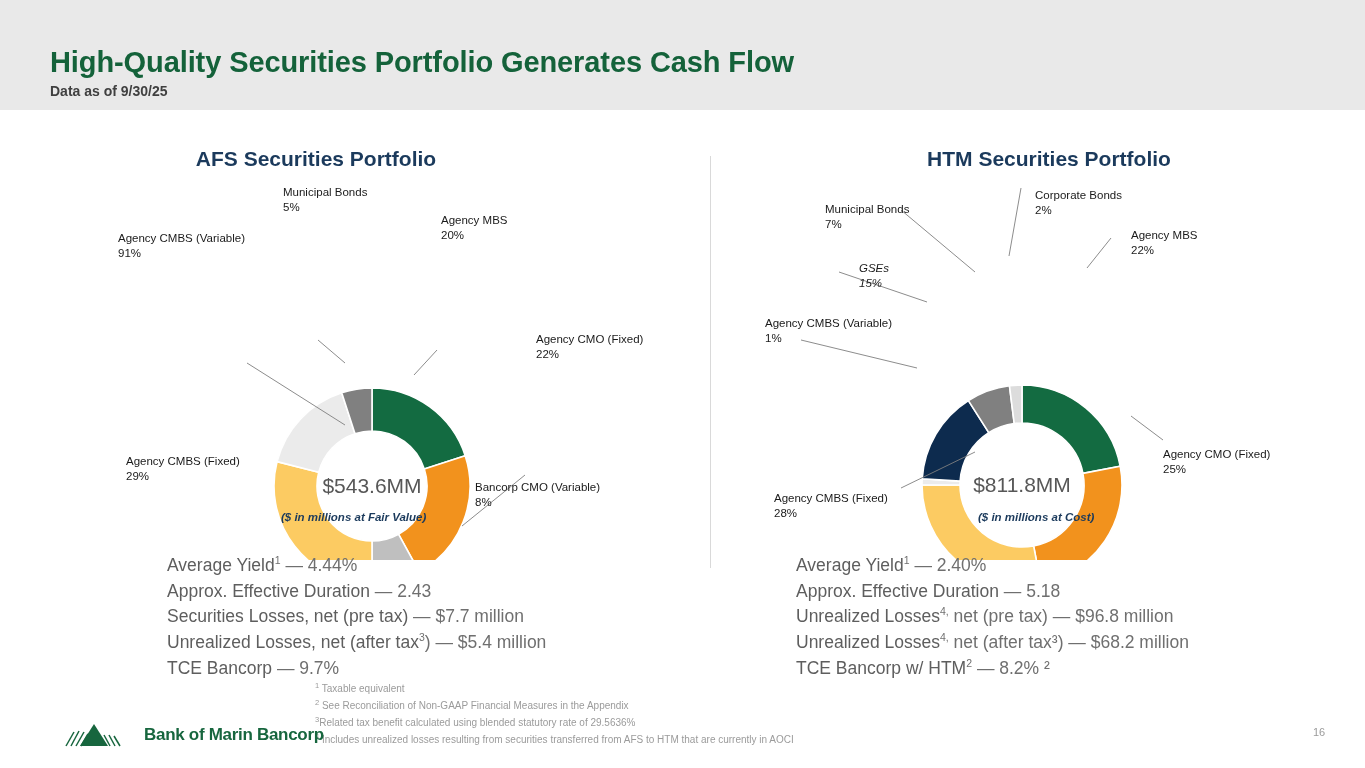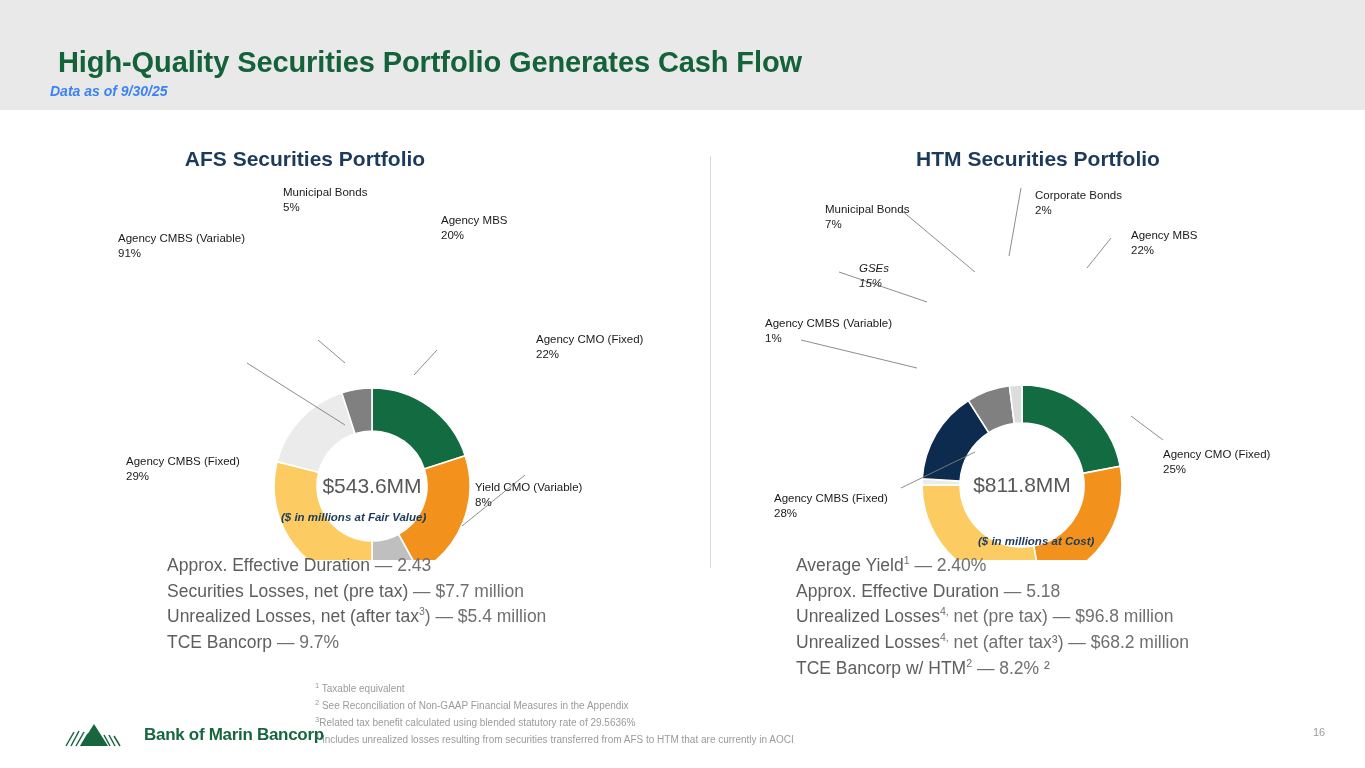--- a/index.html
+++ b/index.html
@@ -6,34 +6,34 @@
   body{
     width:1365px;height:768px;position:relative;overflow:hidden;
     background:#ffffff;
     font-family:"Liberation Sans","DejaVu Sans",sans-serif;
   }
   .header-band{
     position:absolute;left:0;top:0;width:1365px;height:110px;
     background:#e9e9e9;
   }
   .slide-title{
-    position:absolute;left:58px;top:46px;
+    position:absolute;left:50px;top:46px;
     font-size:29px;font-weight:bold;color:#14623a;
     letter-spacing:-0.1px;white-space:nowrap;
   }
   .slide-subtitle{
     position:absolute;left:50px;top:83px;
-    font-size:14px;font-style:italic;font-weight:bold;color:#3b82f6;
+    font-size:14px;font-weight:bold;color:#404040;
     white-space:nowrap;
   }
   .divider{
     position:absolute;left:710px;top:156px;width:1px;height:412px;
     background:#d9d9d9;
   }
-  .panel{position:absolute;top:120px;height:440px;}
+  .panel{position:absolute;top:120px;height:440px;padding-left:22px;}
   .panel-left{left:0px;width:710px;}
   .panel-right{left:711px;width:654px;}
   .chart-title{
     position:absolute;width:100%;text-align:center;top:27px;
     font-size:21px;font-weight:bold;color:#1b3a5c;
   }
   .chart-title.left{left:-50px;}
   .chart-title.right{left:0px;}
   .donut-wrap{position:absolute;left:0;top:0;width:100%;height:440px;}
   .donut-center{
@@ -101,21 +101,21 @@
   <div class="seg-label" style="left:283px;top:65px;">
     <span>Municipal Bonds</span><br><span>5%</span>
   </div>
   <div class="seg-label" style="left:441px;top:93px;">
     <span>Agency MBS</span><br><span>20%</span>
   </div>
   <div class="seg-label" style="left:536px;top:212px;">
     <span>Agency CMO (Fixed)</span><br><span>22%</span>
   </div>
   <div class="seg-label" style="left:475px;top:360px;">
-    <span>Yield CMO (Variable)</span><br><span>8%</span>
+    <span>Bancorp CMO (Variable)</span><br><span>8%</span>
   </div>
   <div class="seg-label" style="left:126px;top:334px;">
     <span>Agency CMBS (Fixed)</span><br><span>29%</span>
   </div>
   <div class="seg-label" style="left:118px;top:111px;">
     <span>Agency CMBS (Variable)</span><br><span>91%</span>
   </div>
 
   <div class="unit-note" style="left:281px;top:391px;">($ in millions at Fair Value)</div>
 </div>
@@ -162,24 +162,25 @@
   <div class="seg-label" style="left:420px;top:108px;">
     <span>Agency MBS</span><br><span>22%</span>
   </div>
   <div class="seg-label" style="left:452px;top:327px;">
     <span>Agency CMO (Fixed)</span><br><span>25%</span>
   </div>
   <div class="seg-label" style="left:63px;top:371px;">
     <span>Agency CMBS (Fixed)</span><br><span>28%</span>
   </div>
 
-  <div class="unit-note" style="left:267px;top:391px;margin-top:24px;">($ in millions at Cost)</div>
+  <div class="unit-note" style="left:267px;top:391px;">($ in millions at Cost)</div>
 </div>
 
 <div class="stats" id="afs-stats" style="left:167px;top:553px;">
+    <div><span class="lbl">Average Yield</span><sup>1</sup><span> — 4.44%</span></div>
     <div><span class="lbl">Approx. Effective Duration</span><span> — 2.43</span></div>
     <div><span class="lbl">Securities Losses, net (pre tax)</span><span> — $7.7 million</span></div>
     <div><span class="lbl">Unrealized Losses, net (after tax</span><sup>3</sup><span>) — $5.4 million</span></div>
     <div><span class="lbl">TCE Bancorp</span><span> — 9.7%</span></div>
   </div>
 <div class="stats" id="htm-stats" style="left:796px;top:553px;">
     <div><span class="lbl">Average Yield</span><sup>1</sup><span>  — 2.40%</span></div>
     <div><span class="lbl">Approx. Effective Duration</span><span> — 5.18</span></div>
     <div><span class="lbl">Unrealized Losses</span><sup>4,</sup><span> net (pre tax) — $96.8 million</span></div>
     <div><span class="lbl">Unrealized Losses</span><sup>4,</sup><span> net (after tax³) — $68.2 million</span></div>

